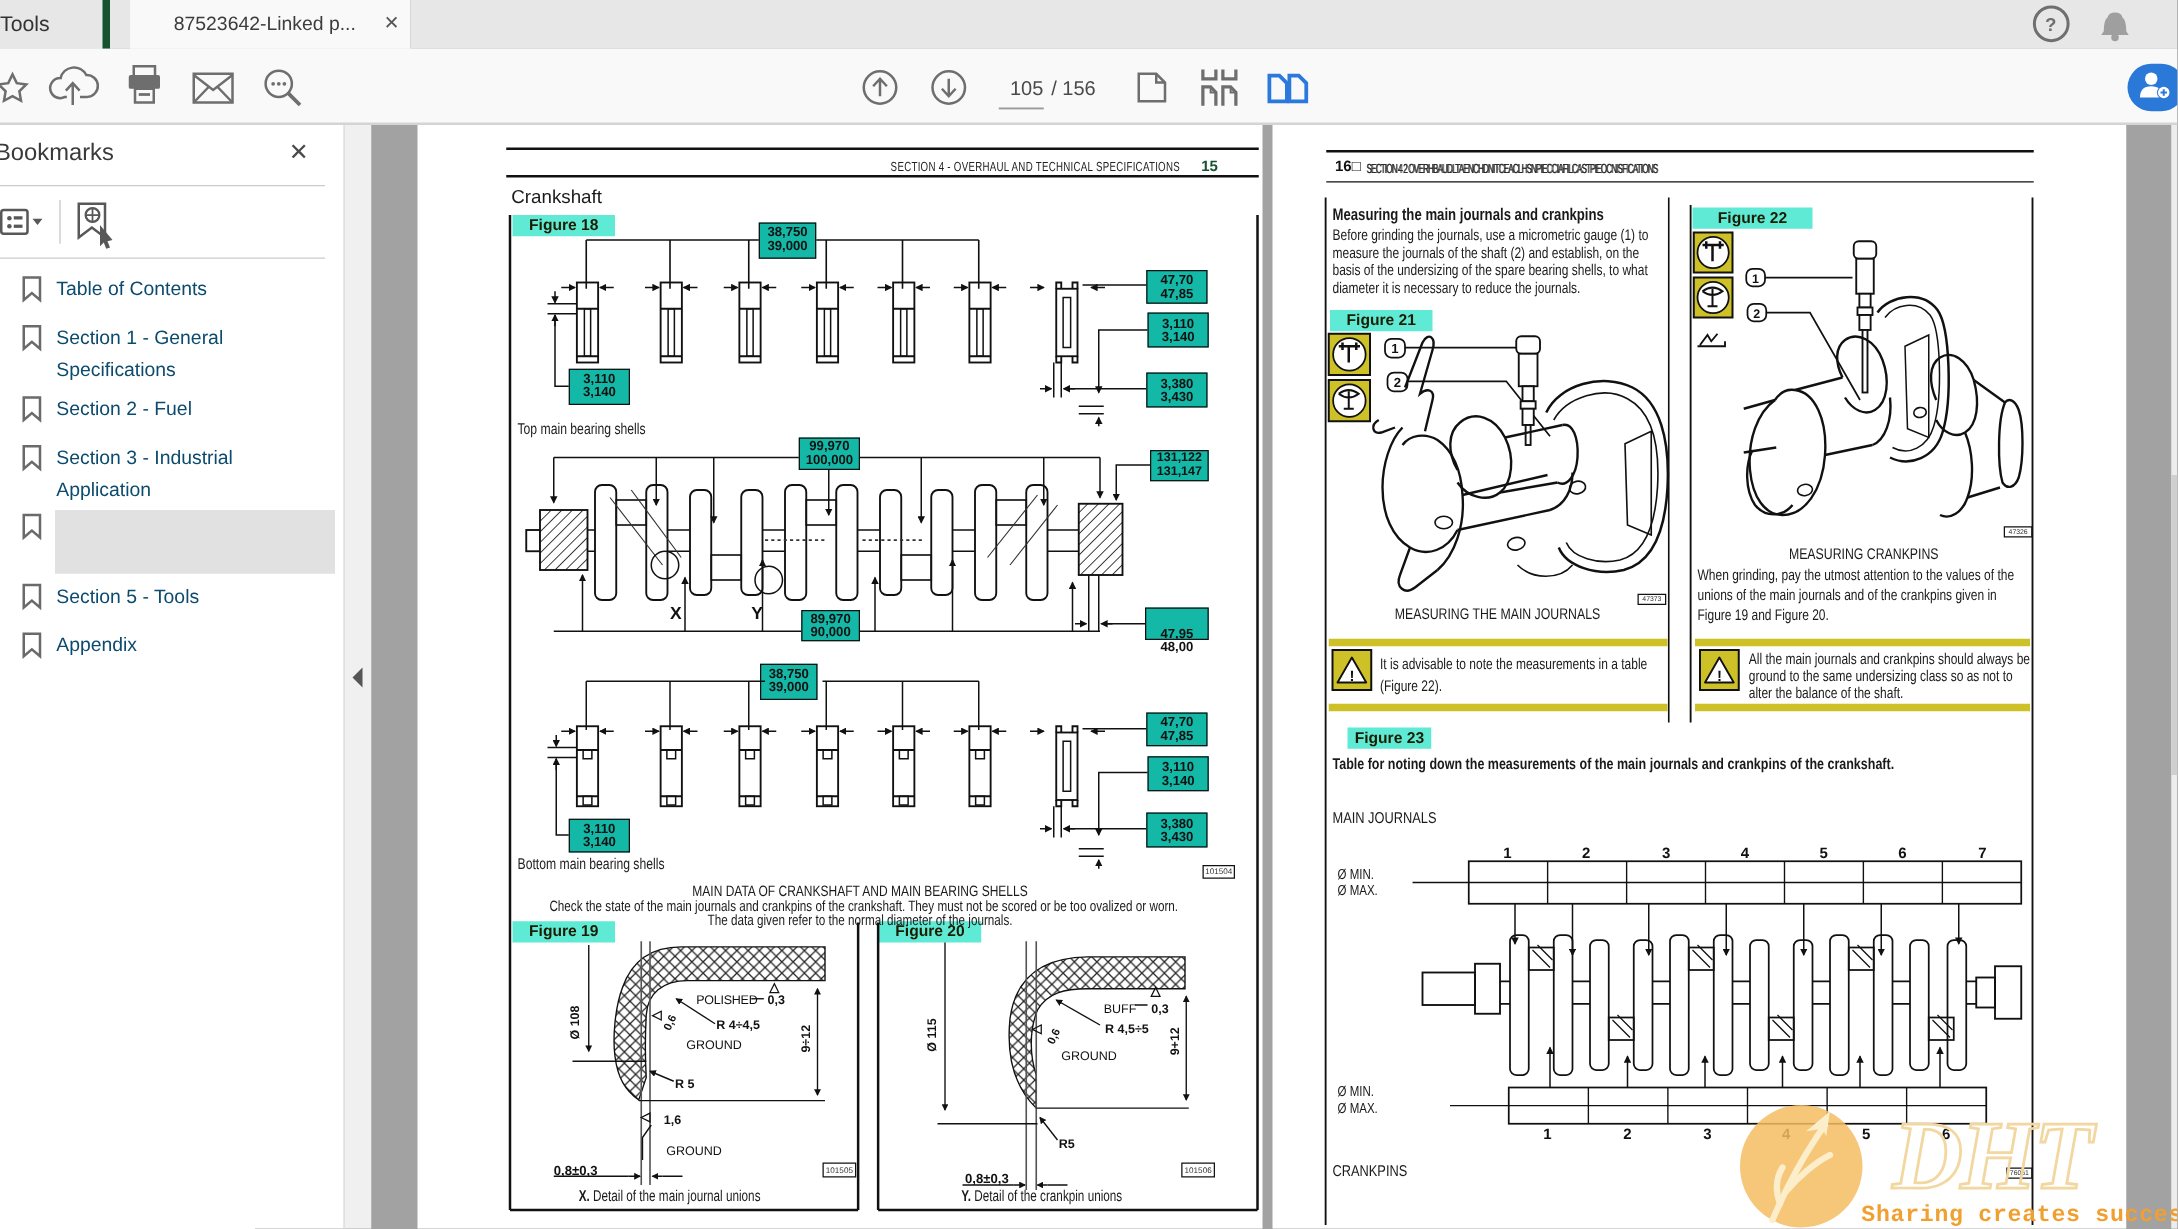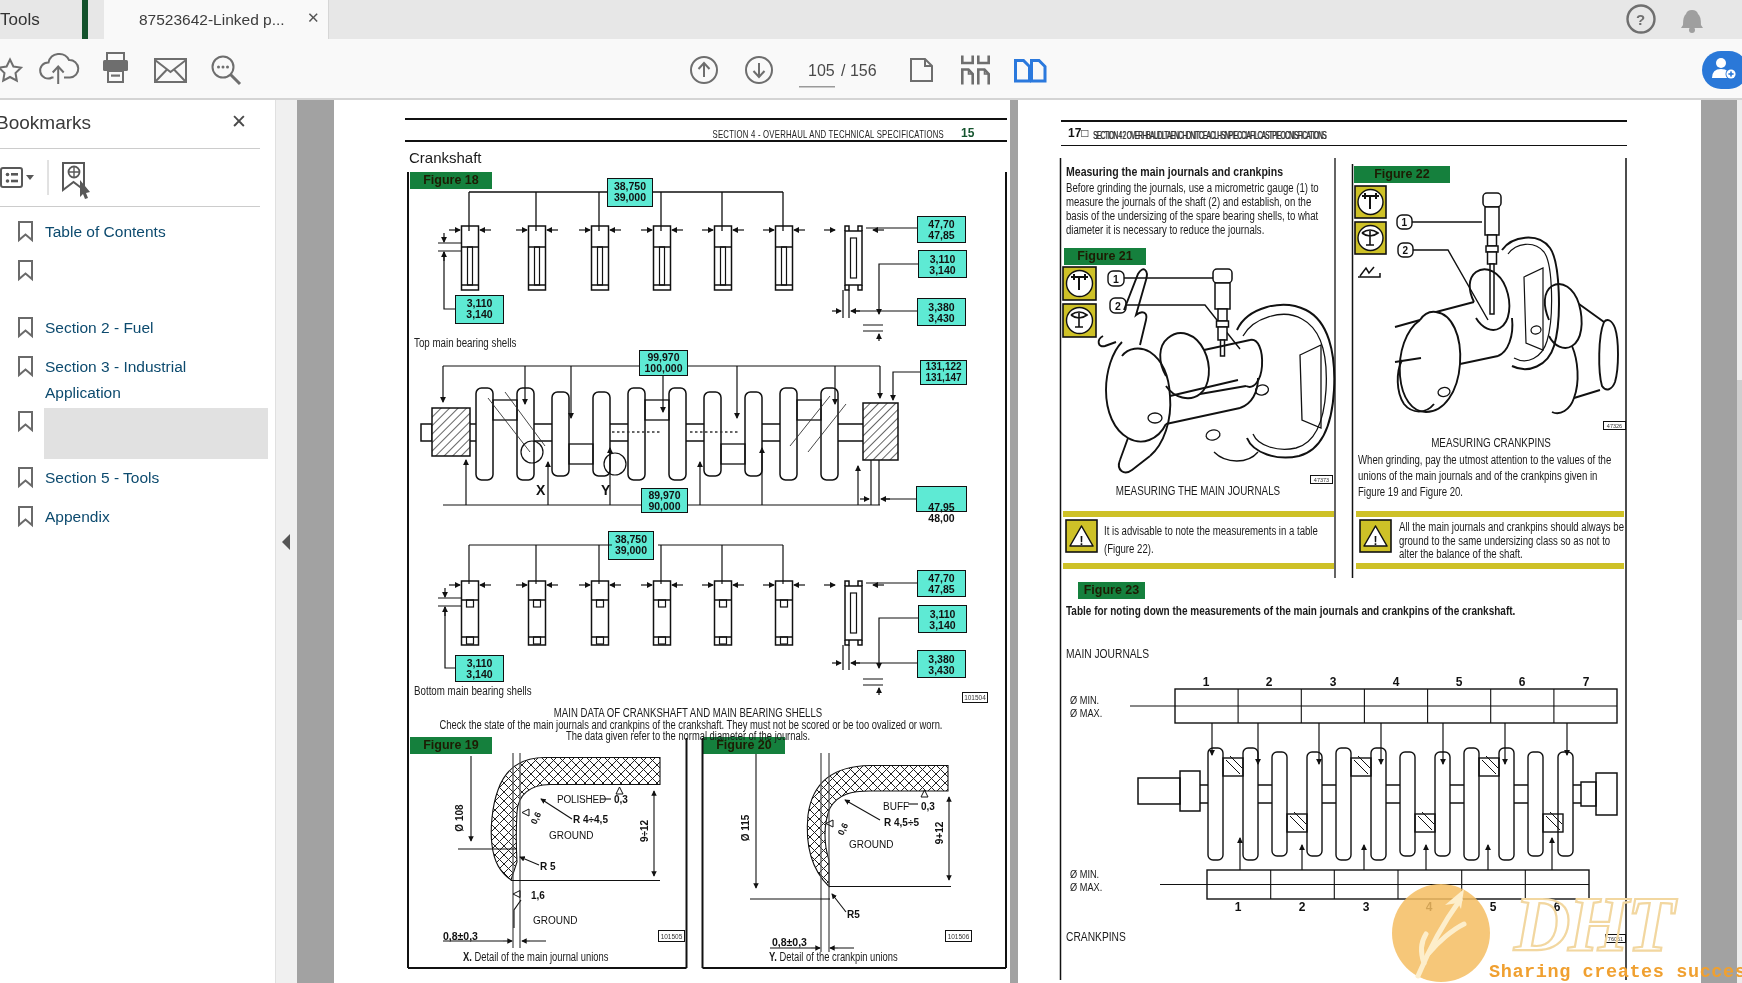--- a/index.html
+++ b/index.html
@@ -34,27 +34,27 @@
 
   
   .bm-title { position:absolute; left:-4px; top:112px; font-size:19px; color:#3a3a3a; }
   .bm-x { position:absolute; left:231px; top:110px; font-size:19px; color:#4a4a4a; }
   .hr1 { position:absolute; left:0; top:148px; width:260px; height:1px; background:#cccccc; }
   .hr2 { position:absolute; left:0; top:206px; width:260px; height:1px; background:#cccccc; }
   .bmrow { position:absolute; left:45px; font-size:15.5px; color:#0c4a6e; line-height:25.5px; width:225px; }
   .hl { position:absolute; left:44px; top:408px; width:224px; height:51px; background:#e1e1e1; }
 
   
-  .figlab { position:absolute; background:#15803d; color:#1d1c03; font-weight:bold;
+  .figlab { position:absolute; background:#5eead4; color:#1d1c03; font-weight:bold;
     font-size:12.5px; text-align:center; line-height:17px; }
   .ybar { position:absolute; background:#cec127; height:6px; }
 
   
   .mt { position:absolute; color:#1a1a1a; }
-  .dimbox { position:absolute; border:1.3px solid #111; background:#5eead4; color:#111;
+  .dimbox { position:absolute; border:1.3px solid #111; background:#14b8a6; color:#111;
     font-weight:bold; font-size:10.5px; line-height:10.5px; text-align:center; padding-top:2px; }
   .codebox { position:absolute; border:1px solid #111; background:#fff; color:#333;
     font-size:6.5px; text-align:center; }
 </style>
 </head>
 <body>
 <div id="app">
 
   <div id="tabbar"></div>
   <div id="tools-tab">Tools</div>
@@ -71,20 +71,21 @@
   <div id="pageR"></div>
   <div id="scrolltrack"></div>
   <div id="scrollthumb"></div>
 
   <div class="bm-title">Bookmarks</div>
   <div class="bm-x">✕</div>
   <div class="hr1"></div>
   <div class="hr2"></div>
   <div class="hl"></div>
   <div class="bmrow" style="top:219px">Table of Contents</div>
+  <div class="bmrow" style="top:258px">Section 1 - General<br>Specifications</div>
   <div class="bmrow" style="top:315px">Section 2 - Fuel</div>
   <div class="bmrow" style="top:354px">Section 3 - Industrial<br>Application</div>
   <div class="bmrow" style="top:465px">Section 5 - Tools</div>
   <div class="bmrow" style="top:504px">Appendix</div>
 
   <svg class="abs" style="left:0;top:0" width="1742" height="100" viewBox="0 0 1742 100">
     <g stroke="#6e6e6e" fill="none" stroke-width="2">
 
       <path d="M10 59.5 L13.4 66.5 L21 67.6 L15.5 73 L16.8 80.6 L10 77 L3.2 80.6 L4.5 73 L-1 67.6 L6.6 66.5 Z"></path>
 
@@ -467,21 +468,21 @@
     <text x="883" y="810" font-size="10" fill="#111">BUFF</text>
     <text x="921" y="810" font-size="10" font-weight="bold" fill="#111">0,3</text>
     <text x="884" y="826" font-size="10" font-weight="bold" fill="#111">R 4,5÷5</text>
     <text x="849" y="848" font-size="10" fill="#111">GROUND</text>
     <text x="847" y="918" font-size="10" font-weight="bold" fill="#111">R5</text>
     <text x="772" y="946" font-size="10.5" font-weight="bold" fill="#111">0,8±0,3</text>
     <text x="843" y="836" font-size="9" font-weight="bold" fill="#111" transform="rotate(-65 843 836)">0,6</text>
   </svg>
 
   <div class="abs" style="left:1061px;top:120px;width:566px;height:1.7px;background:#111"></div>
-  <div class="mt" style="left:1068px;top:126px;font-size:12px;font-weight:bold;color:#111">17□</div>
+  <div class="mt" style="left:1068px;top:126px;font-size:12px;font-weight:bold;color:#111">16□</div>
   <div class="mt" style="left:1093px;top:129px;font-size:10.5px;letter-spacing:-1.1px;color:#2a2a2a;text-shadow:1.1px 0 #4a4a4a;transform:scaleX(.62);transform-origin:0 0;white-space:nowrap">SECTION 4 2 OVERHBAUDLTAENCHDNITCEACLHSNPIECCIAFILCASTPIEOCNISFICATIONS</div>
   <div class="abs" style="left:1061px;top:145px;width:566px;height:1.4px;background:#111"></div>
 
   <div class="mt" style="left:1066px;top:164px;font-size:13.5px;font-weight:bold;transform:scaleX(.78);transform-origin:0 0;white-space:nowrap">Measuring the main journals and crankpins</div>
   <div class="mt" style="left:1066px;top:182px;width:344px;font-size:12.3px;line-height:13.9px;transform:scaleX(.78);transform-origin:0 0">Before grinding the journals, use a micrometric gauge (1) to measure the journals of the shaft (2) and establish, on the basis of the undersizing of the spare bearing shells, to what diameter it is necessary to reduce the journals.</div>
 
   <div class="figlab" style="left:1064px;top:248px;width:82px;height:17px">Figure 21</div>
   <div class="figlab" style="left:1354px;top:166px;width:96px;height:17px">Figure 22</div>
   <div class="figlab" style="left:1078px;top:582px;width:67px;height:17px">Figure 23</div>
 

